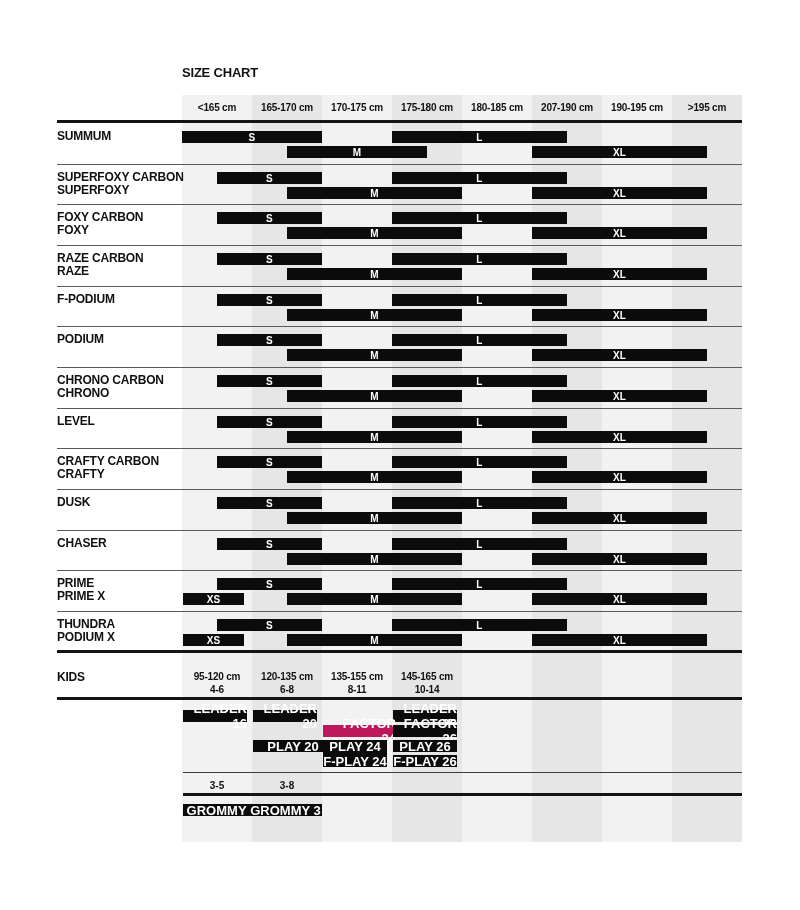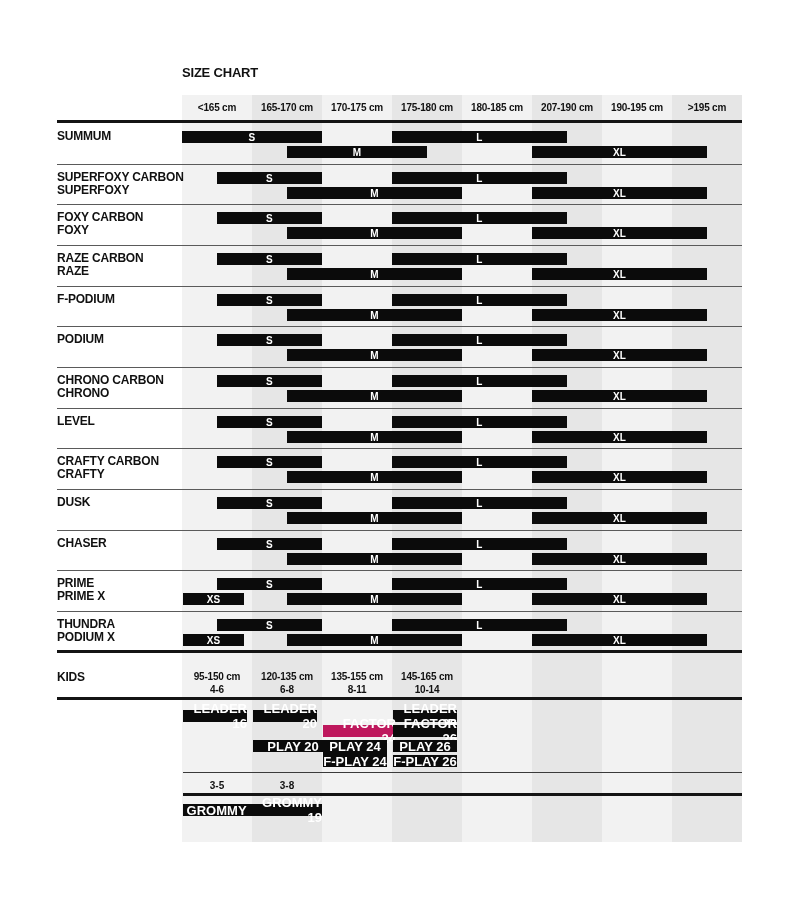--- a/index.html
+++ b/index.html
@@ -126,21 +126,21 @@
       <div class="mlabel" style="top: 618px;">THUNDRA</div>
       <div class="mlabel" style="top: 631px;">PODIUM X</div>
       <div class="bar" style="left: 217px; top: 619px; width: 105px; background: rgb(11, 11, 11);">S</div>
       <div class="bar" style="left: 392px; top: 619px; width: 175px; background: rgb(11, 11, 11);">L</div>
       <div class="bar" style="left: 183px; top: 634px; width: 61px; background: rgb(11, 11, 11);">XS</div>
       <div class="bar" style="left: 287px; top: 634px; width: 175px; background: rgb(11, 11, 11);">M</div>
       <div class="bar" style="left: 532px; top: 634px; width: 175px; background: rgb(11, 11, 11);">XL</div>
       <div class="hline" style="left: 57px; top: 650px; width: 685px; height: 3px; background: rgb(20, 20, 20);"></div>
       <div class="mlabel" style="top: 671px; font-size: 12px;">KIDS</div>
       <div class="khead" style="left: 182px; top: 670px;">
-        <div>95-150 cm</div>
+        <div>95-120 cm</div>
         <div>4-6</div>
       </div>
       <div class="khead" style="left: 252px; top: 670px;">
         <div>120-135 cm</div>
         <div>6-8</div>
       </div>
       <div class="khead" style="left: 322px; top: 670px;">
         <div>135-155 cm</div>
         <div>8-11</div>
       </div>
@@ -158,15 +158,15 @@
       <div class="bar kbar" style="left: 253px; top: 740px; width: 80px; background: rgb(11, 11, 11);">PLAY 20</div>
       <div class="bar kbar" style="left: 323px; top: 740px; width: 64px; background: rgb(11, 11, 11);">PLAY 24</div>
       <div class="bar kbar" style="left: 393px; top: 740px; width: 64px; background: rgb(11, 11, 11);">PLAY 26</div>
       <div class="bar kbar" style="left: 323px; top: 755px; width: 64px; background: rgb(11, 11, 11);">F-PLAY 24</div>
       <div class="bar kbar" style="left: 393px; top: 755px; width: 64px; background: rgb(11, 11, 11);">F-PLAY 26</div>
       <div class="sep" style="left: 183px; top: 772px; width: 559px; background: rgb(58, 58, 58);"></div>
       <div class="kage" style="left: 182px; top: 779px;">3-5</div>
       <div class="kage" style="left: 252px; top: 779px;">3-8</div>
       <div class="hline" style="left: 183px; top: 793px; width: 559px; height: 3px; background: rgb(20, 20, 20);"></div>
       <div class="bar kbar" style="left: 183px; top: 804px; width: 85px; background: rgb(11, 11, 11);">GROMMY 12</div>
-      <div class="bar kbar" style="left: 249px; top: 804px; width: 73px; background: rgb(11, 11, 11);">GROMMY 19</div>
+      <div class="bar kbar" style="left: 249px; top: 804px; width: 73px; background: rgb(11, 11, 11);">GROMMY 3</div>
     </div>
 </div>
 
 </body></html>

